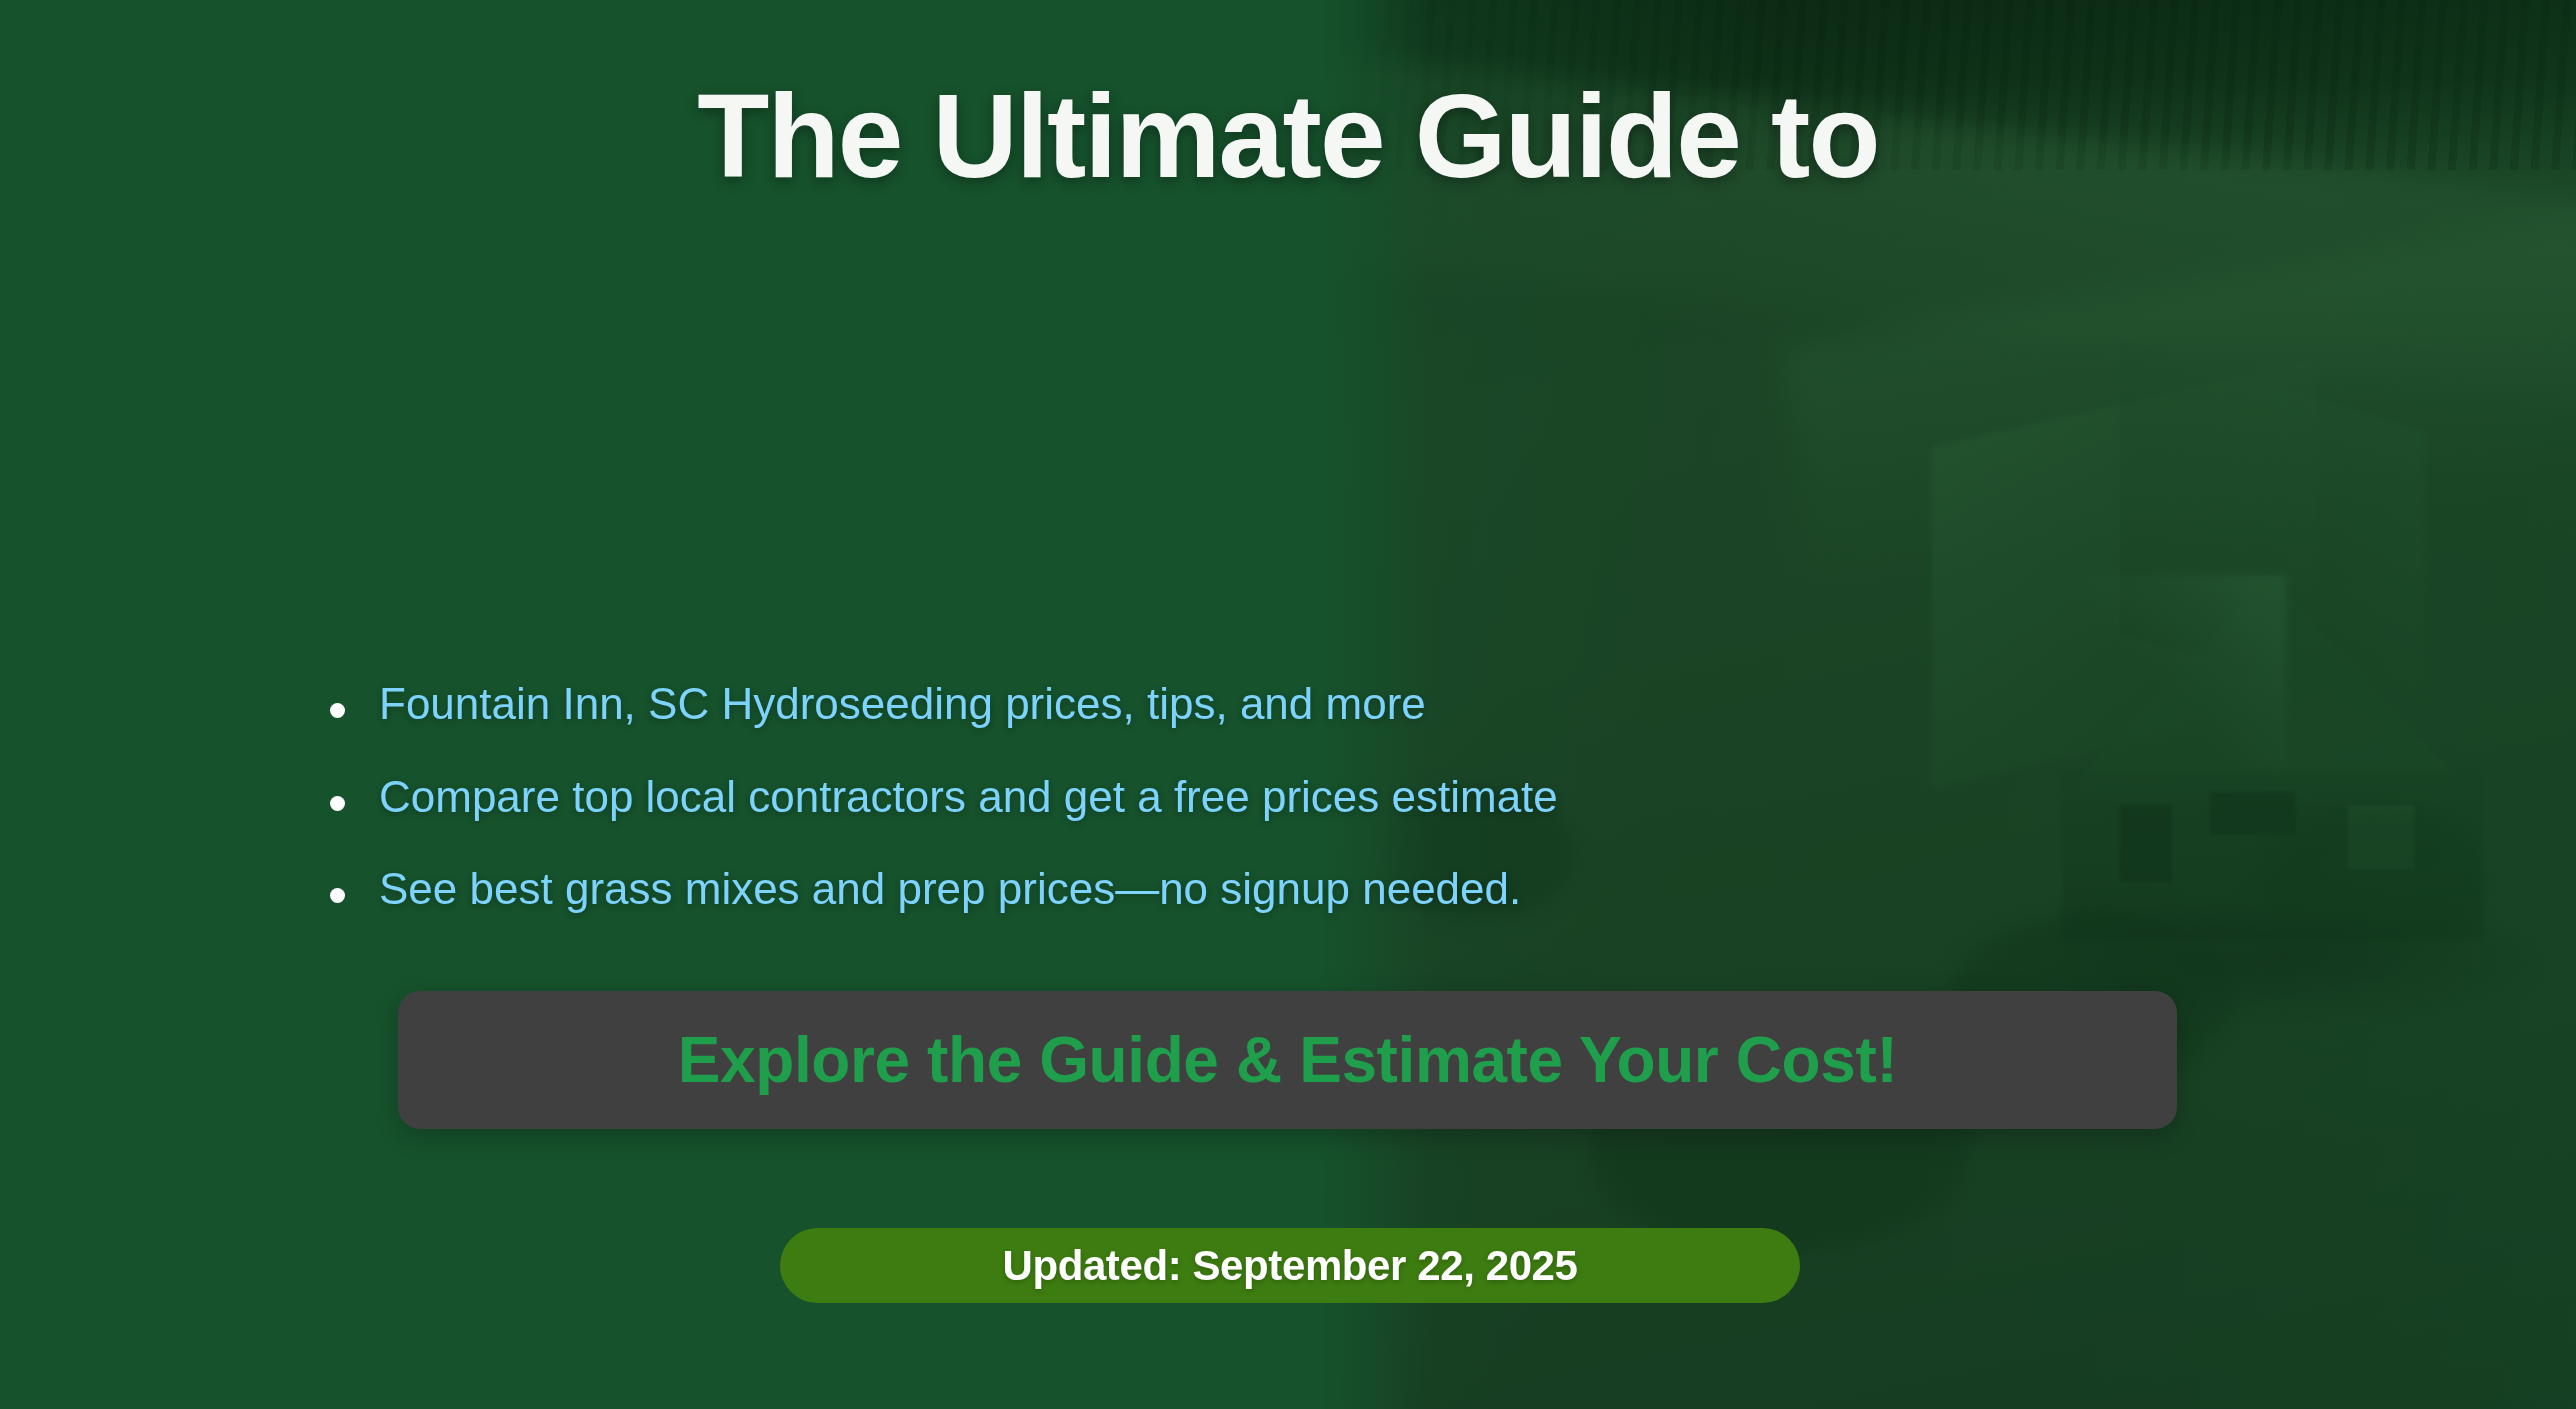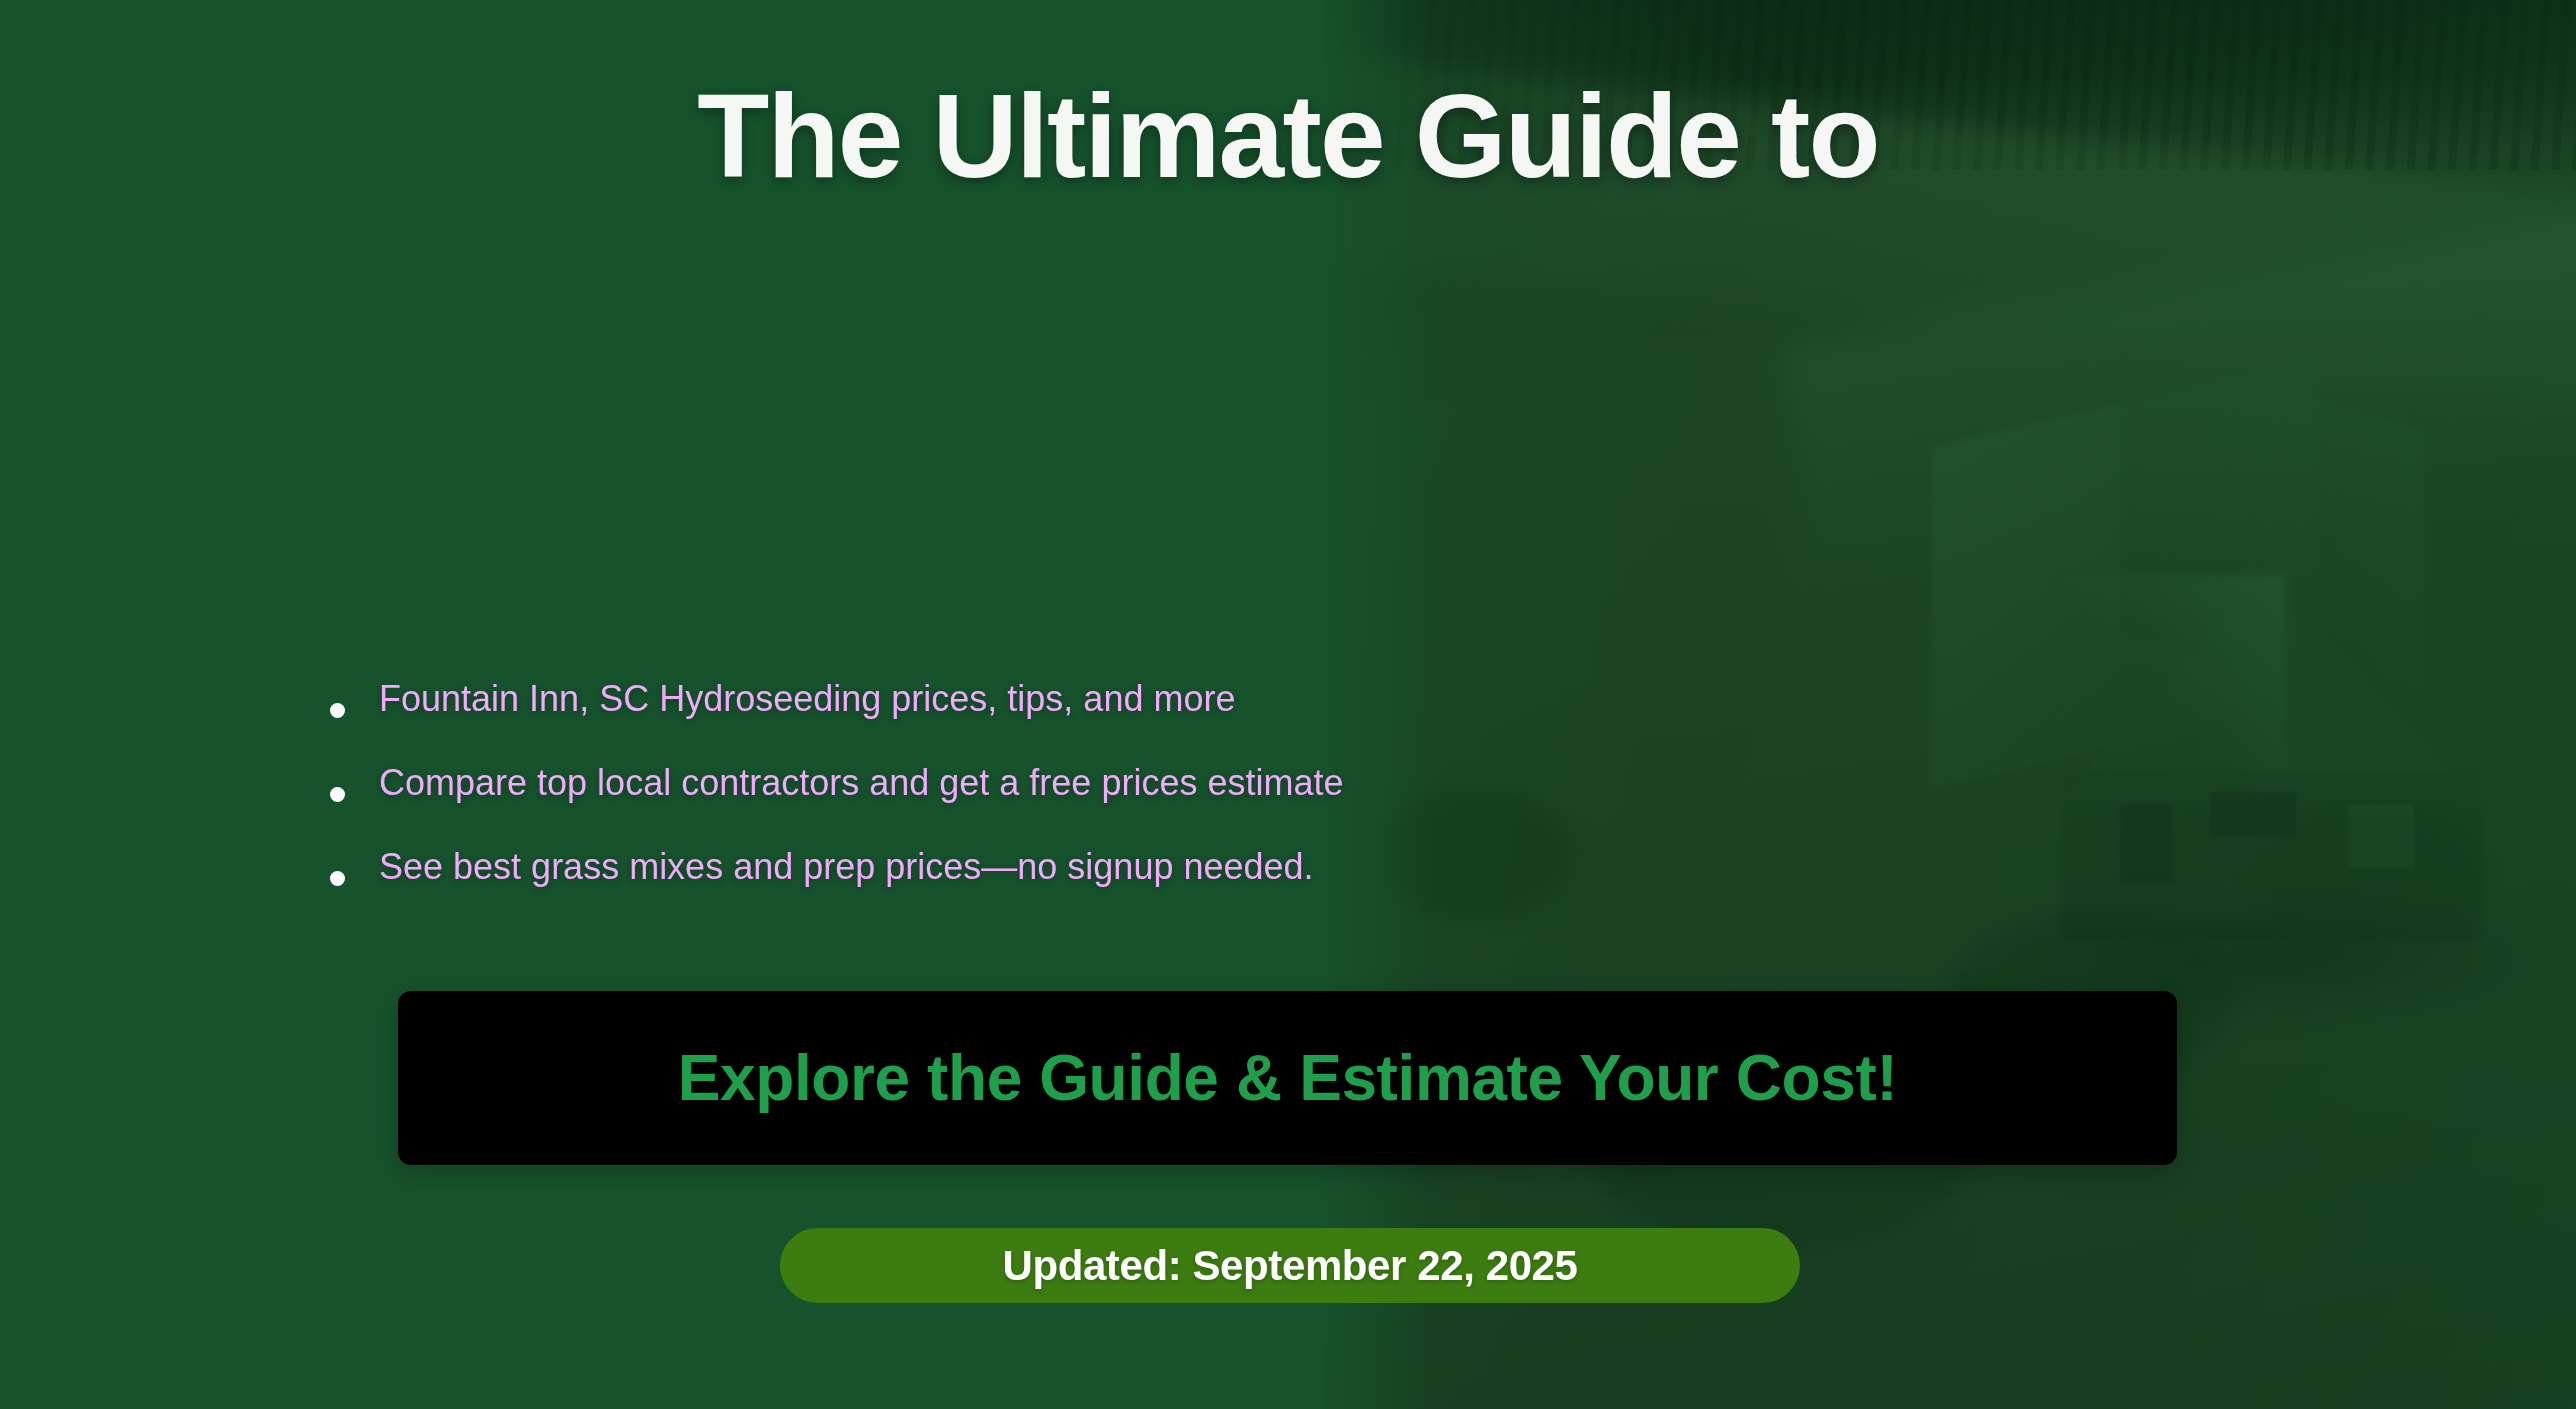--- a/index.html
+++ b/index.html
@@ -189,46 +189,46 @@
 
   .bullets {
     position:absolute;
     left:330px;
     top:680px;
     width:2057px;
     list-style:none;
   }
   .bullet-item {
     position:relative;
-    color:#f0abfc;
-    font-size:36px;
+    color:#7dd3fc;
+    font-size:44px;
     line-height:1.08;
     margin-bottom:45px;
     padding-left:49px;
     text-shadow:0 1.8px 7.2px rgba(0,0,0,.30);
     white-space:nowrap;
   }
   .bullet-item:last-child { margin-bottom:0; }
   .bullet-dot {
     position:absolute;
     left:0; top:23px;
     width:15px; height:15px;
     border-radius:50%;
     background:#ffffff;
   }
 
   .cta-button {
     position:absolute;
     left:398px;
     top:991px;
     width:1779px;
-    height:174px;
-    background:#000000;
+    height:138px;
+    background:#404040;
     border:none;
-    border-radius:13px;
+    border-radius:22px;
     color:#1f9f4b;
     font-family:"Liberation Sans", sans-serif;
     font-weight:700;
     font-size:64px;
     letter-spacing:-0.4px;
     cursor:pointer;
     box-shadow:0 7.2px 23px rgba(0,0,0,.22);
     display:flex;
     align-items:center;
     justify-content:center;

